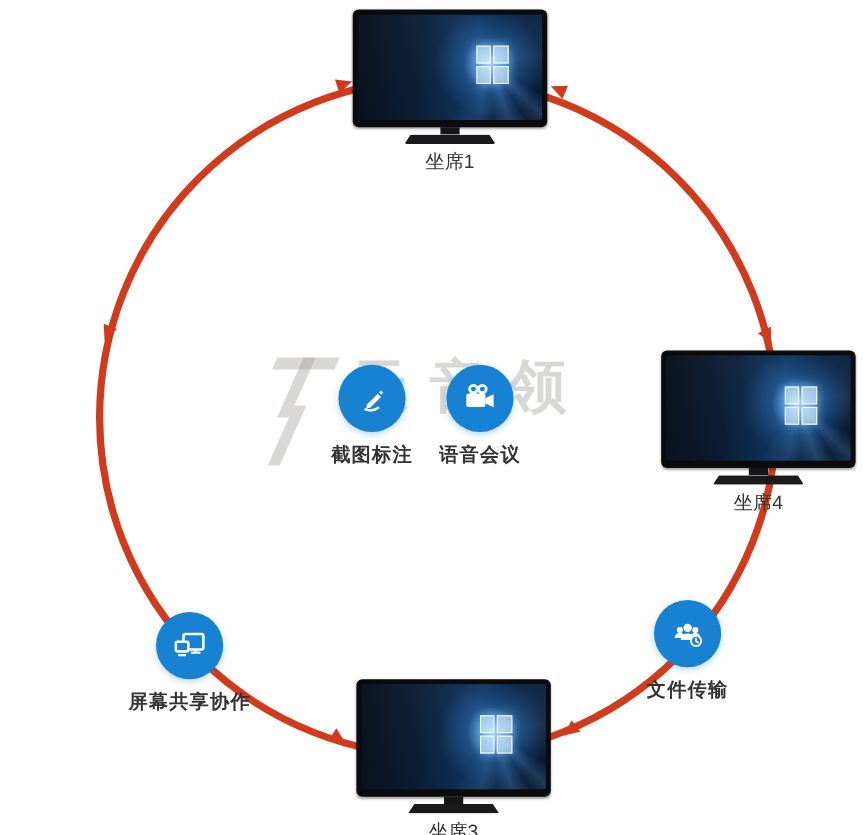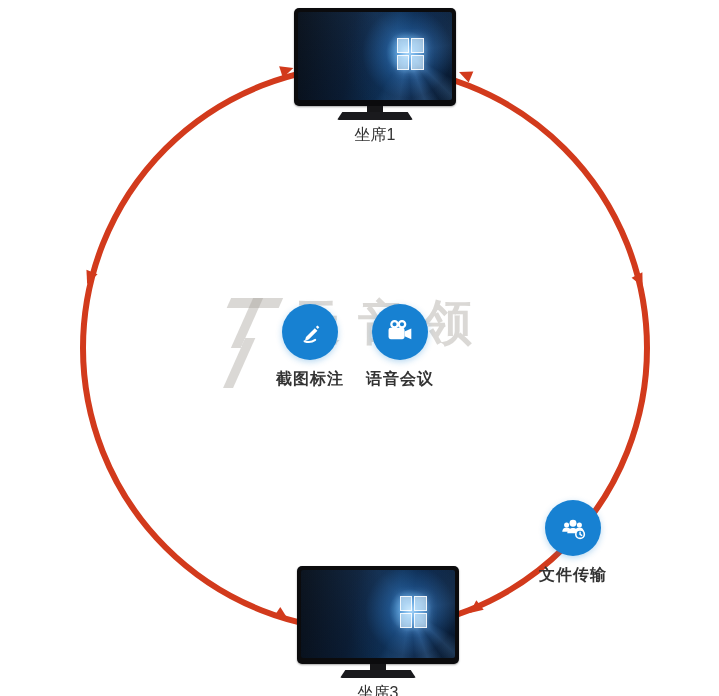--- a/index.html
+++ b/index.html
@@ -148,23 +148,50 @@
             <i></i>
             <i></i>
           </div>
       </div>
     </div>
     <div class="neck"></div>
     <div class="base"></div>
     <div class="seat-label">坐席3</div>
   </div>
 
-
-
-
+  <div class="monitor seat4">
+    <div class="bezel">
+      <div class="screen">
+        <div class="winlogo">
+            <i></i>
+            <i></i>
+            <i></i>
+            <i></i>
+          </div>
+      </div>
+    </div>
+    <div class="neck"></div>
+    <div class="base"></div>
+    <div class="seat-label">坐席4</div>
+  </div>
+
+
+
+  <div class="feature col f-share">
+    <div class="ficon">
+      <svg viewBox="0 0 24 24">
+        <rect x="8.2" y="4.8" width="12.4" height="9.6" rx="1.2" fill="none" stroke="#fff" stroke-width="1.6"></rect>
+        <path d="M15.8 14.4v1.6" stroke="#fff" stroke-width="1.4" fill="none"></path>
+        <path d="M13.4 16.4h4.8" stroke="#fff" stroke-width="1.4" fill="none" stroke-linecap="round"></path>
+        <rect x="3.4" y="9.6" width="7.8" height="6" rx="1" style="fill:var(--accent-blue)" stroke="#fff" stroke-width="1.6"></rect>
+        <path d="M5.4 18h3.8" stroke="#fff" stroke-width="1.4" fill="none" stroke-linecap="round"></path>
+      </svg>
+    </div>
+    <span class="flabel">屏幕共享协作</span>
+  </div>
 
   <div class="feature col f-voice">
     <div class="ficon">
       <svg viewBox="0 0 24 24">
         <circle cx="7.2" cy="9.8" r="1.9" fill="#fff"></circle>
         <path d="M3.9 14.8c0-1.9 1.5-3.1 3.3-3.1s3.3 1.2 3.3 3.1z" fill="#fff"></path>
         <circle cx="16.8" cy="9.8" r="1.9" fill="#fff"></circle>
         <path d="M13.5 14.8c0-1.9 1.5-3.1 3.3-3.1s3.3 1.2 3.3 3.1z" fill="#fff"></path>
         <circle cx="12" cy="8.4" r="2.6" fill="#fff"></circle>
         <path d="M7.7 16c0-2.4 1.9-4 4.3-4s4.3 1.6 4.3 4z" fill="#fff"></path>

